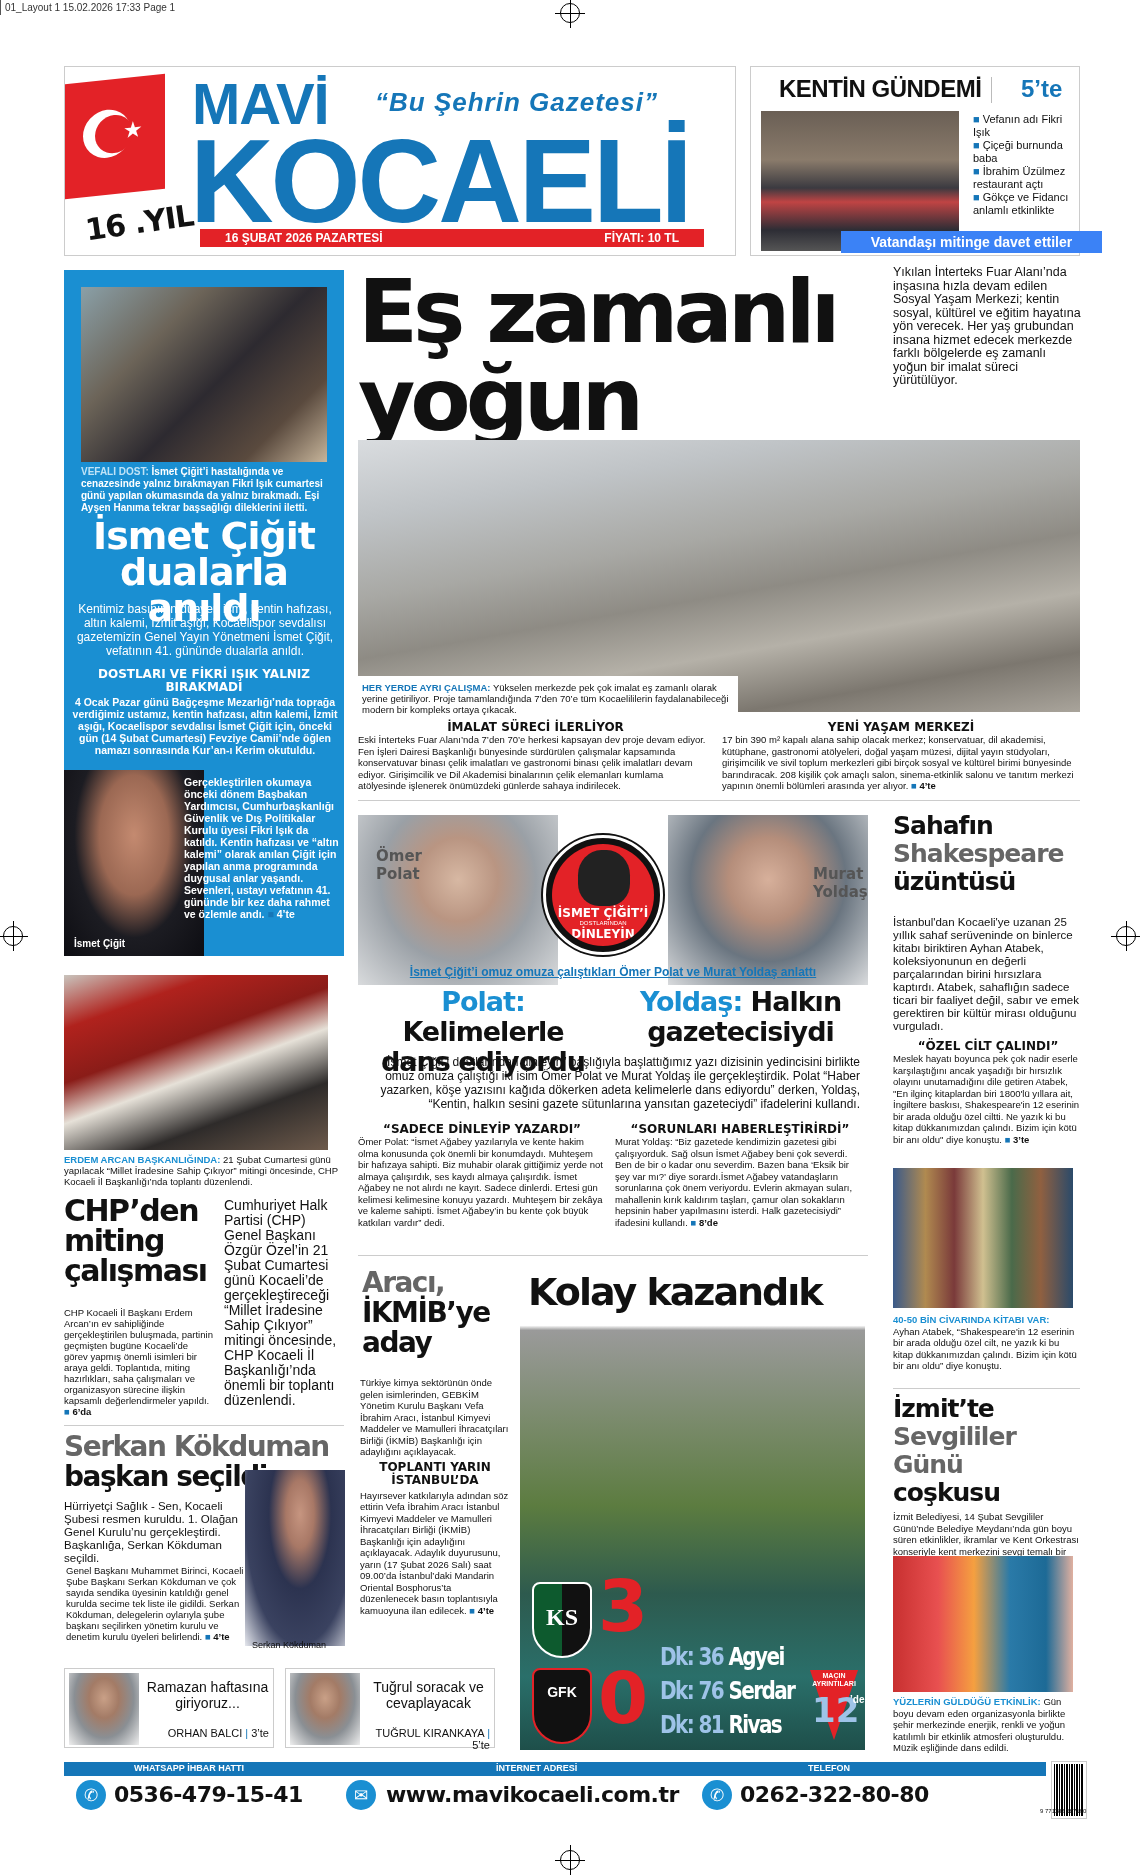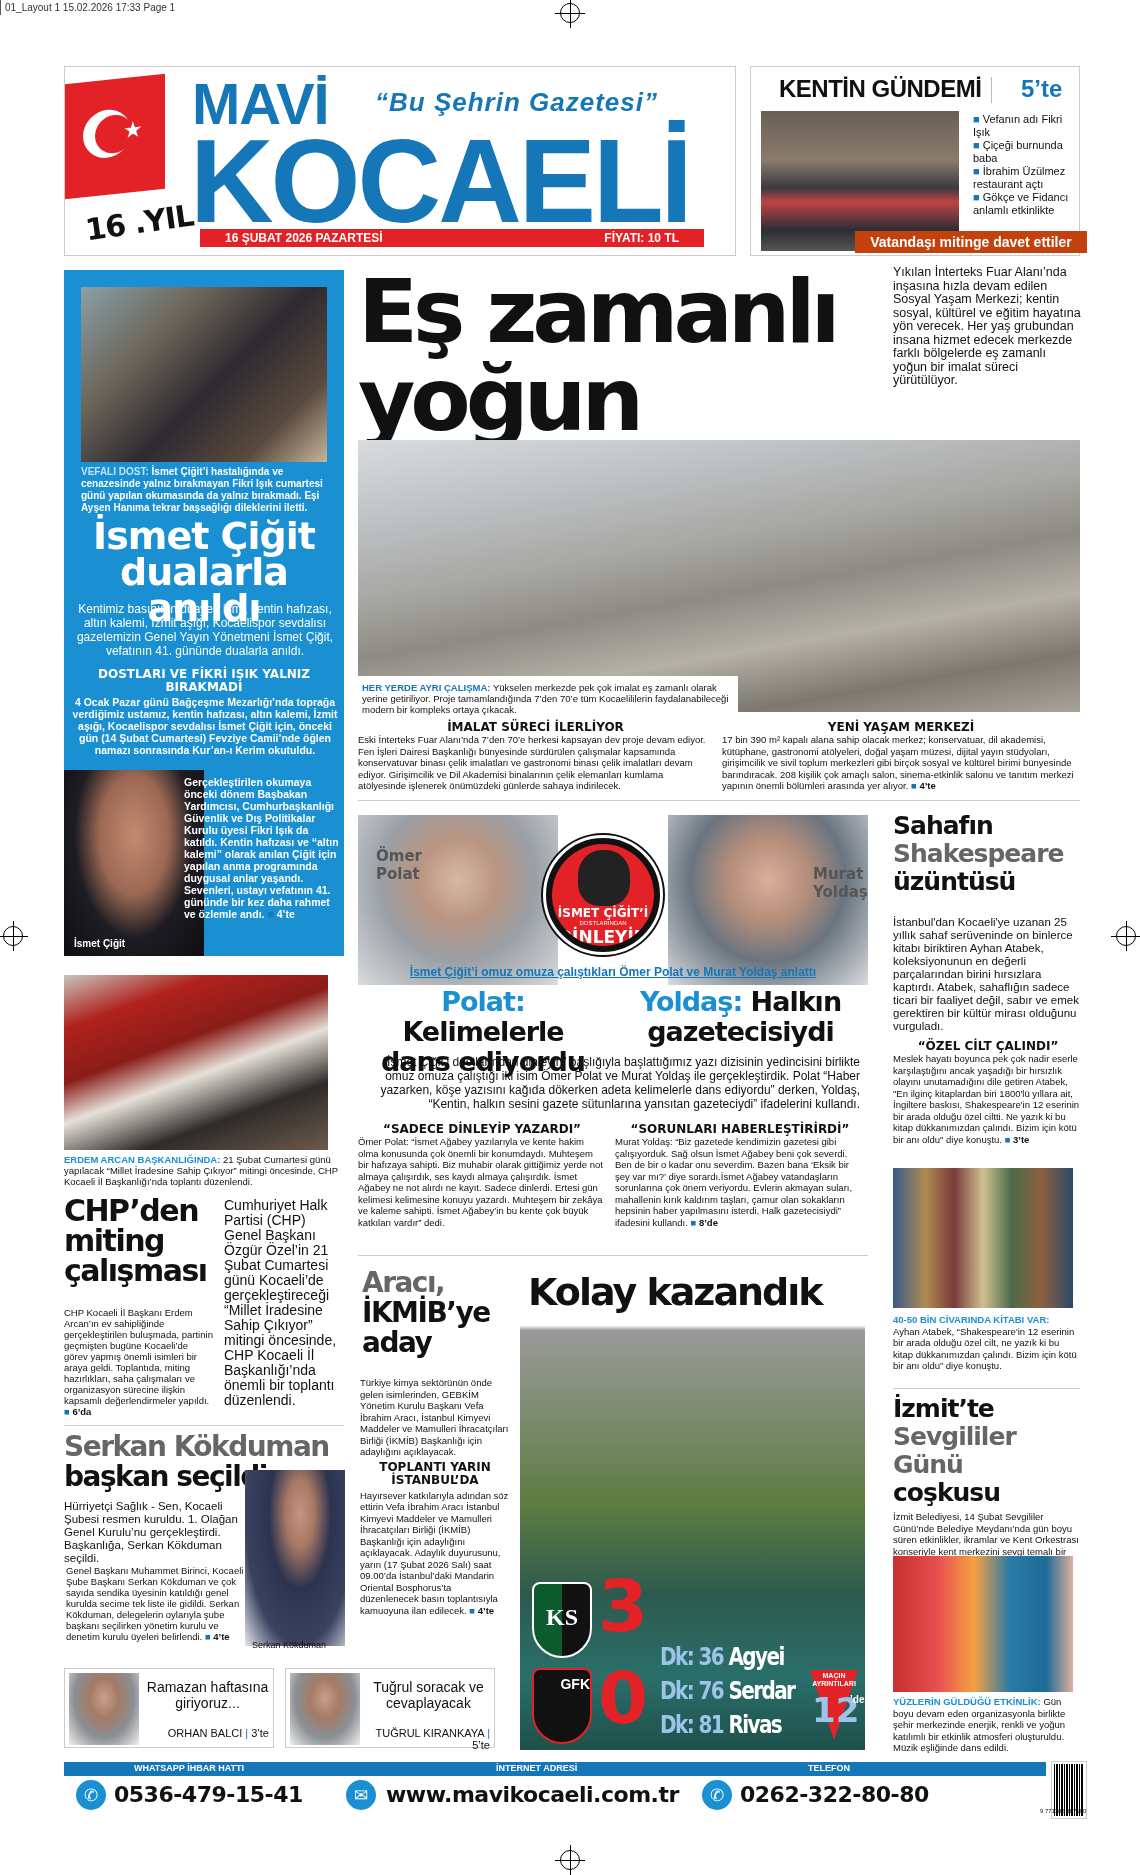--- a/index.html
+++ b/index.html
@@ -23,21 +23,21 @@
   .datebar{left:135px;top:162px;width:504px;height:18px;background:#e32227;color:#fff;font-size:12px;font-weight:bold;display:flex;justify-content:space-between;align-items:center;padding:0 25px}
 
   
   .gundem{left:750px;top:66px;width:330px;height:190px;border:1px solid #ccc}
   .gundem h2{position:absolute;left:28px;top:8px;font-size:24px;font-weight:900;letter-spacing:-.5px}
   .gundem .sep{position:absolute;left:240px;top:10px;width:1px;height:26px;background:#bbb}
   .gundem .page{position:absolute;left:270px;top:8px;font-size:24px;font-weight:900;color:#1576b8}
   .gundem .photo{position:absolute;left:10px;top:44px;width:198px;height:140px;background:linear-gradient(#6a5f55 0,#8a7b6b 35%,#3b3a40 55%,#c04444 65%,#2d2d35 85%,#555 100%)}
   .gundem ul{position:absolute;left:222px;top:46px;list-style:none;font-size:11px;line-height:13px;width:105px}
   .gundem li::before{content:"■ ";color:#1576b8}
-  .gundem .cap{position:absolute;left:104px;top:164px;width:232px;height:22px;background:#c2410c;color:#fff;font-size:14px;font-weight:bold;display:flex;align-items:center;justify-content:center}
+  .gundem .cap{position:absolute;left:90px;top:164px;width:261px;height:22px;background:#3b82f6;color:#fff;font-size:14px;font-weight:bold;display:flex;align-items:center;justify-content:center}
 
   
   .bluebox{left:64px;top:270px;width:280px;height:686px;background:#1a8fd2;color:#fff}
   .bluebox .photo1{position:absolute;left:17px;top:17px;width:246px;height:175px;background:linear-gradient(135deg,#8aa0a8 0,#6c6458 30%,#2d2a30 55%,#5a4a3e 80%,#c7b59b 100%)}
   .bluebox .cap1{position:absolute;left:17px;top:196px;width:250px;font-size:10px;line-height:12px;font-weight:bold}
   .bluebox .cap1 .k{color:#bfe3f7}
   .bluebox h2{position:absolute;left:0;top:248px;width:280px;text-align:center;font-size:38px;line-height:36px;font-weight:bold;font-family:"DejaVu Sans",sans-serif;letter-spacing:-1px}
   .bluebox .lead{position:absolute;left:10px;top:332px;width:262px;text-align:center;font-size:12px;line-height:14px}
   .bluebox .sub{position:absolute;left:0;top:398px;width:280px;text-align:center;font-size:12px;line-height:13px;font-weight:900;font-family:"DejaVu Sans",sans-serif}
   .bluebox .body1{position:absolute;left:8px;top:426px;width:266px;text-align:center;font-size:10.5px;line-height:12px;font-weight:bold}
@@ -60,21 +60,21 @@
   .dinleyin{left:358px;top:805px;width:510px;height:250px}
   .omer{left:0;top:10px;width:200px;height:170px;background:radial-gradient(ellipse at 50% 38%,#d7b8a3 0,#b99582 28%,#9aa0a6 55%,#d9dbdd 100%)}
   .murat{left:310px;top:10px;width:200px;height:170px;background:radial-gradient(ellipse at 50% 38%,#d7b09b 0,#b58e7b 28%,#6a7580 55%,#d9dbdd 100%)}
   .label-omer{left:18px;top:42px;font-weight:900;font-size:15px;color:#555;line-height:18px;font-family:"DejaVu Sans",sans-serif}
   .label-murat{left:455px;top:60px;font-weight:900;font-size:15px;color:#555;line-height:18px;font-family:"DejaVu Sans",sans-serif}
   .badge{left:185px;top:30px;width:120px;height:120px;border-radius:50%;background:#111;border:3px solid #fff;box-shadow:0 0 0 2px #111}
   .badge .inner{position:absolute;left:6px;top:6px;width:102px;height:102px;border-radius:50%;background:#e32227;overflow:hidden}
   .badge .face{position:absolute;left:26px;top:6px;width:52px;height:56px;border-radius:45% 45% 40% 40%;background:#222}
   .badge .t1{position:absolute;left:0;top:62px;width:100%;text-align:center;color:#fff;font-weight:900;font-size:12px;font-family:"DejaVu Sans",sans-serif}
   .badge .t2{position:absolute;left:0;top:76px;width:100%;text-align:center;color:#fff;font-size:6px}
-  .badge .t3{position:absolute;left:0;top:83px;width:100%;text-align:center;color:#fff;font-weight:900;font-size:17px;font-family:"DejaVu Sans",sans-serif}
+  .badge .t3{position:absolute;left:0;top:83px;width:100%;text-align:center;color:#fff;font-weight:900;font-size:12px;font-family:"DejaVu Sans",sans-serif}
   .kicker{left:50px;top:160px;width:410px;text-align:center;color:#1576b8;font-size:12px;font-weight:bold;text-decoration:underline}
   .dh{font-family:"DejaVu Sans",sans-serif;font-weight:900;font-size:27px;line-height:30px;letter-spacing:-1px;text-align:center}
   .dh .b{color:#1a8fd2}
   .dlead{left:360px;top:1055px;width:500px;text-align:right;font-size:12px;line-height:14px}
 
   
   .rcol{left:893px;width:190px}
   .rh{font-family:"DejaVu Sans",sans-serif;font-weight:900;font-size:25px;line-height:28px;letter-spacing:-1px}
   .rh .g{color:#666}
   .rtext{font-size:11.5px;line-height:13px}
@@ -335,21 +335,21 @@
   </div>
 </div>
 
 <div class="abs sports">
   <h2>Kolay kazandık</h2>
   <div class="crest" style="left:12px;top:320px;background:linear-gradient(90deg,#0d5a2e 0,#0d5a2e 50%,#111 50%,#111 100%);border:2px solid #fff">
     <div style="color:#fff;font-weight:bold;font-size:24px;text-align:center;margin-top:20px;font-family:'Liberation Serif',serif">KS</div>
   </div>
   <div class="score" style="left:78px;top:308px">3</div>
   <div class="crest" style="left:12px;top:406px;background:#111;border:2px solid #e32227">
-    <div style="color:#fff;font-weight:bold;font-size:14px;text-align:right;margin-top:6px">GFK</div>
+    <div style="color:#fff;font-weight:bold;font-size:14px;text-align:center;margin-top:14px">GFK</div>
   </div>
   <div class="score" style="left:78px;top:400px">0</div>
   <div class="scorers">
     <div><span class="dk">Dk: 36</span> <span class="nm">Agyei</span></div>
     <div><span class="dk">Dk: 76</span> <span class="nm">Serdar</span></div>
     <div><span class="dk">Dk: 81</span> <span class="nm">Rivas</span></div>
   </div>
   <div class="tri"></div>
   <div class="trit">MAÇIN AYRINTILARI</div>
   <div class="tri12">12</div>

